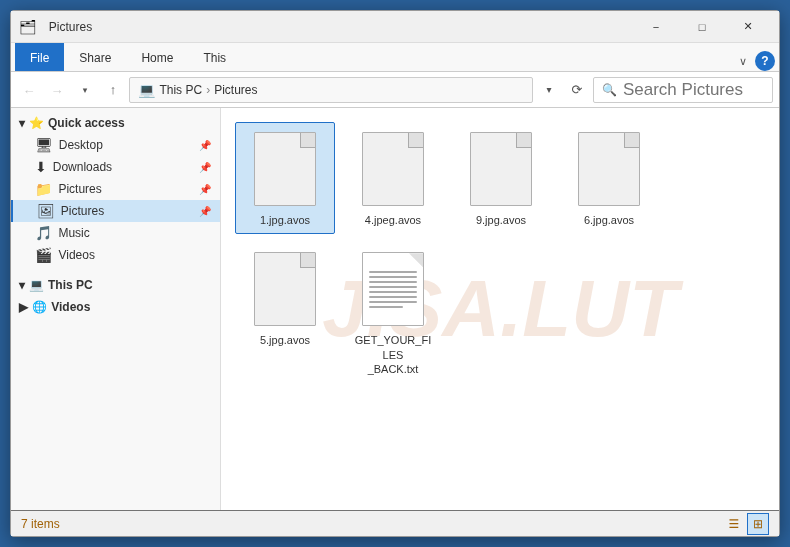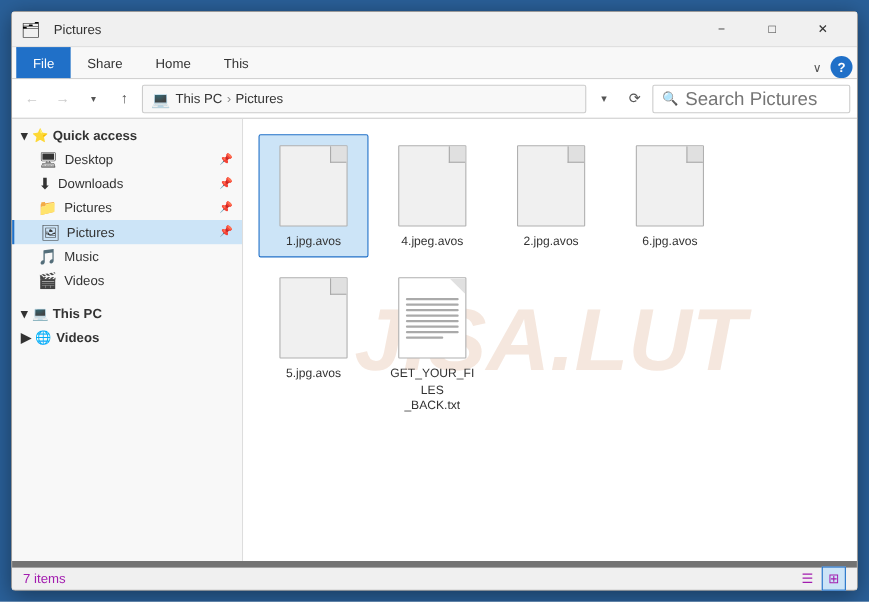--- a/index.html
+++ b/index.html
@@ -373,26 +373,26 @@
       text-align: center;
       margin-top: 4px;
       word-break: break-word;
       line-height: 1.3;
     }
 
     
     .status-bar {
       height: 26px;
       background: #f0f0f0;
-      border-top: 6px solid #737373;
+      border-top: 1px solid #737373;
       display: flex;
       align-items: center;
       padding: 0 10px;
       font-size: 12px;
-      color: #a21caf;
+      color: #a16207;
       flex-shrink: 0;
     }
     .status-bar-right {
       margin-left: auto;
       display: flex;
       gap: 2px;
     }
     .view-btn {
       width: 22px;
       height: 22px;
@@ -531,21 +531,21 @@
           <div class="file-icon-container">
             <div class="doc-icon"></div>
           </div>
           <span class="file-name">4.jpeg.avos</span>
         </div>
 
         <div class="file-item">
           <div class="file-icon-container">
             <div class="doc-icon"></div>
           </div>
-          <span class="file-name">2.jpg.avos</span>
+          <span class="file-name">9.jpg.avos</span>
         </div>
 
         <div class="file-item">
           <div class="file-icon-container">
             <div class="doc-icon"></div>
           </div>
           <span class="file-name">6.jpg.avos</span>
         </div>
 
         <div class="file-item">

